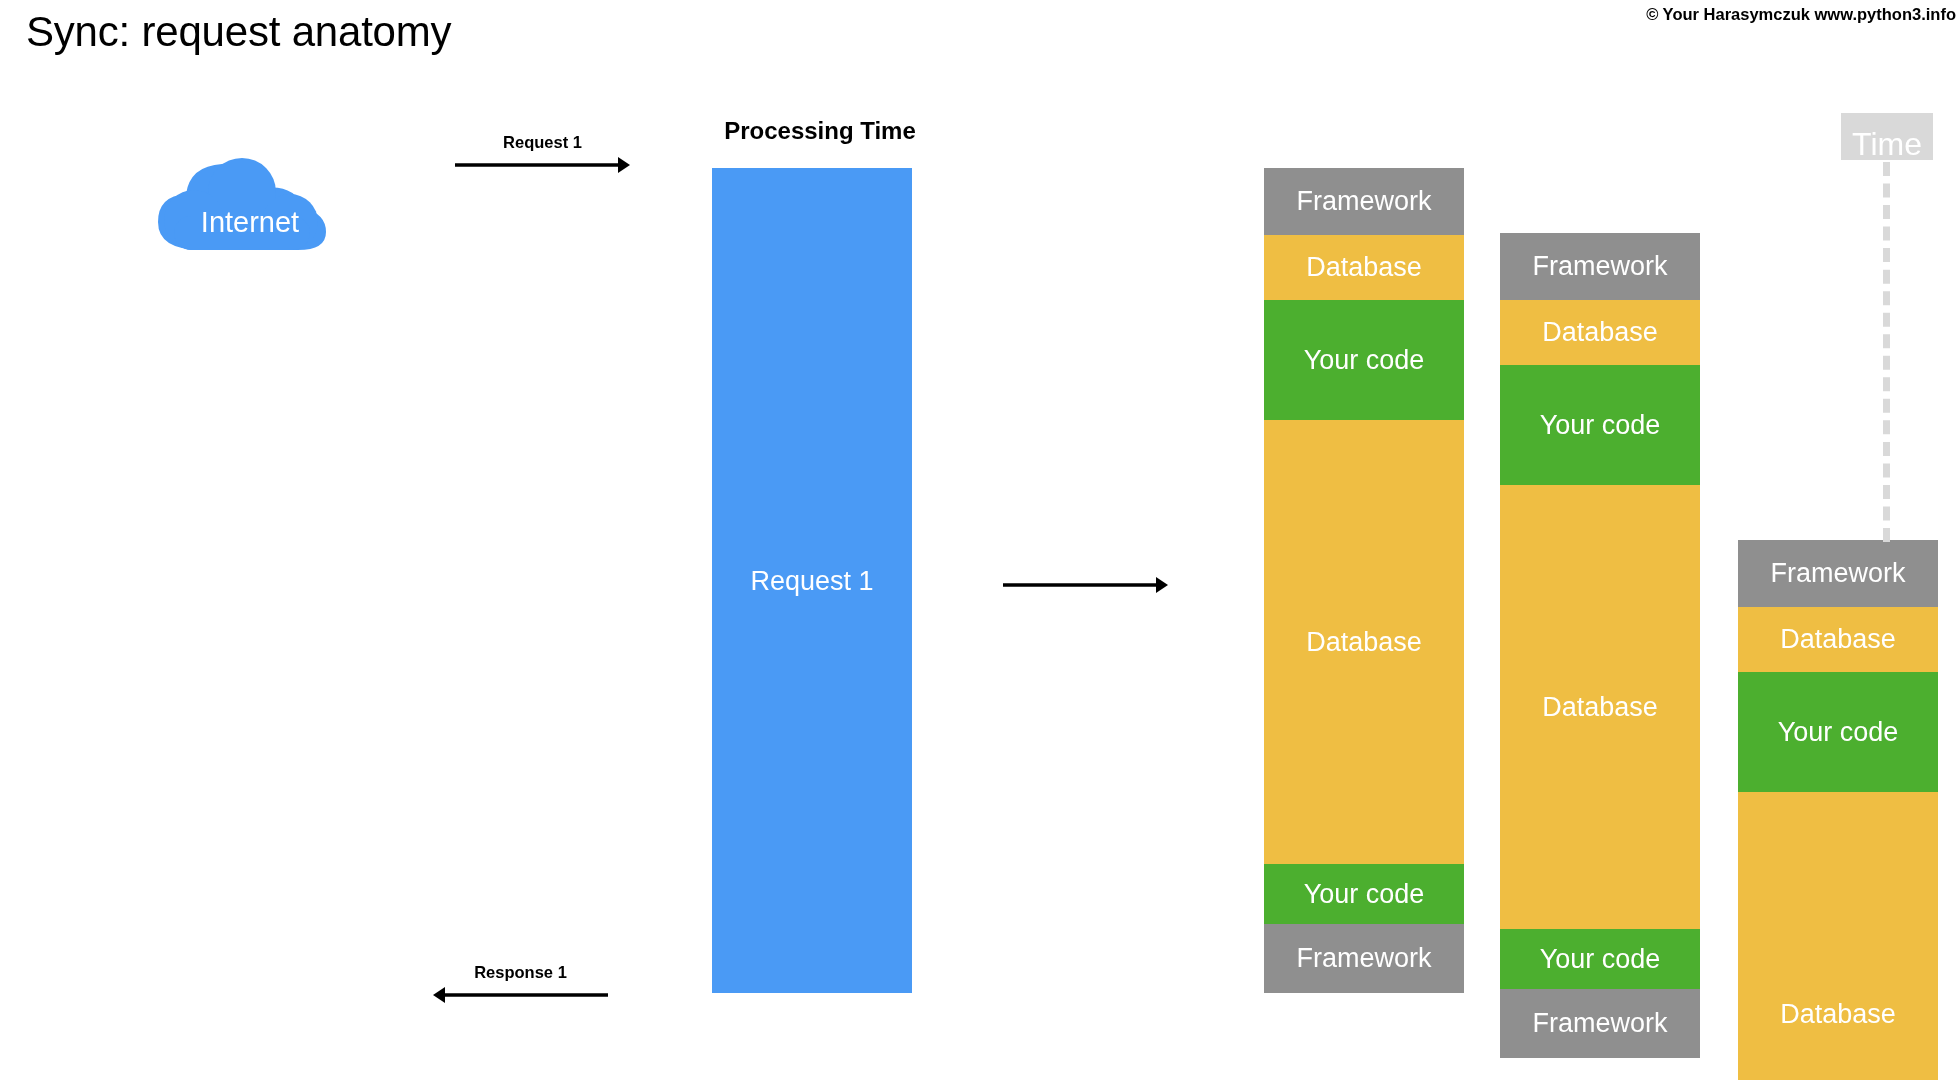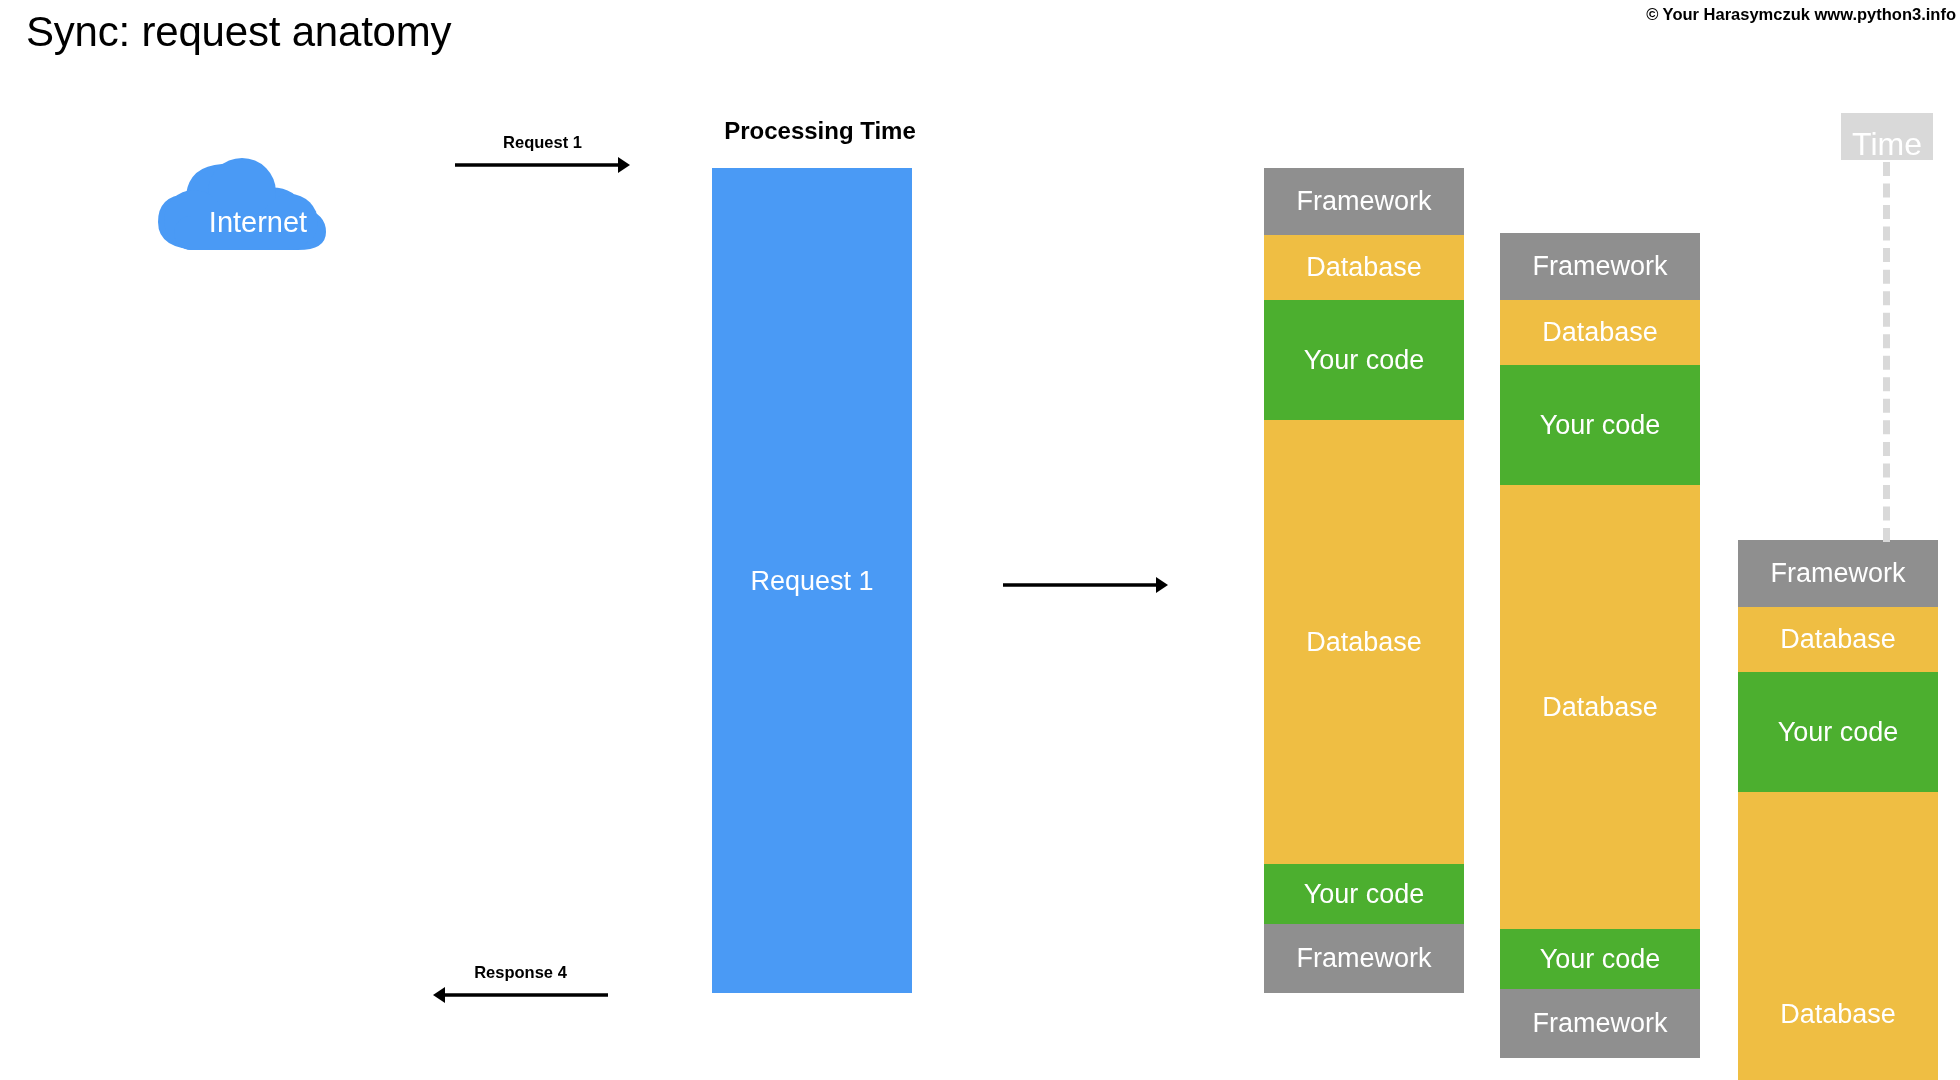--- a/index.html
+++ b/index.html
@@ -47,21 +47,21 @@
   .cloud-wrap {
     position: absolute;
     left: 158px;
     top: 158px;
     width: 168px;
     height: 92px;
   }
   .cloud-wrap svg { display: block; }
   .cloud-label {
     position: absolute;
-    left: 16px;
+    left: 8px;
     top: 48px;
     width: 168px;
     text-align: center;
     font-size: 29px;
     color: #ffffff;
     font-weight: 400;
     pointer-events: none;
   }
 
   
@@ -183,21 +183,21 @@
   </div>
 
   <div class="arrow-label label-request">Request 1</div>
   <div class="arrow arrow-request">
     <svg width="175" height="20" viewBox="0 0 175 20">
       <line x1="0" y1="10" x2="163" y2="10" stroke="#000" stroke-width="3.4"></line>
       <polygon points="163,2 175,10 163,18" fill="#000"></polygon>
     </svg>
   </div>
 
-  <div class="arrow-label label-response">Response 4</div>
+  <div class="arrow-label label-response">Response 1</div>
   <div class="arrow arrow-response">
     <svg width="175" height="20" viewBox="0 0 175 20">
       <line x1="12" y1="10" x2="175" y2="10" stroke="#000" stroke-width="3.4"></line>
       <polygon points="12,2 0,10 12,18" fill="#000"></polygon>
     </svg>
   </div>
 
   <div class="arrow arrow-middle">
     <svg width="165" height="20" viewBox="0 0 165 20">
       <line x1="0" y1="10" x2="153" y2="10" stroke="#000" stroke-width="3.4"></line>

